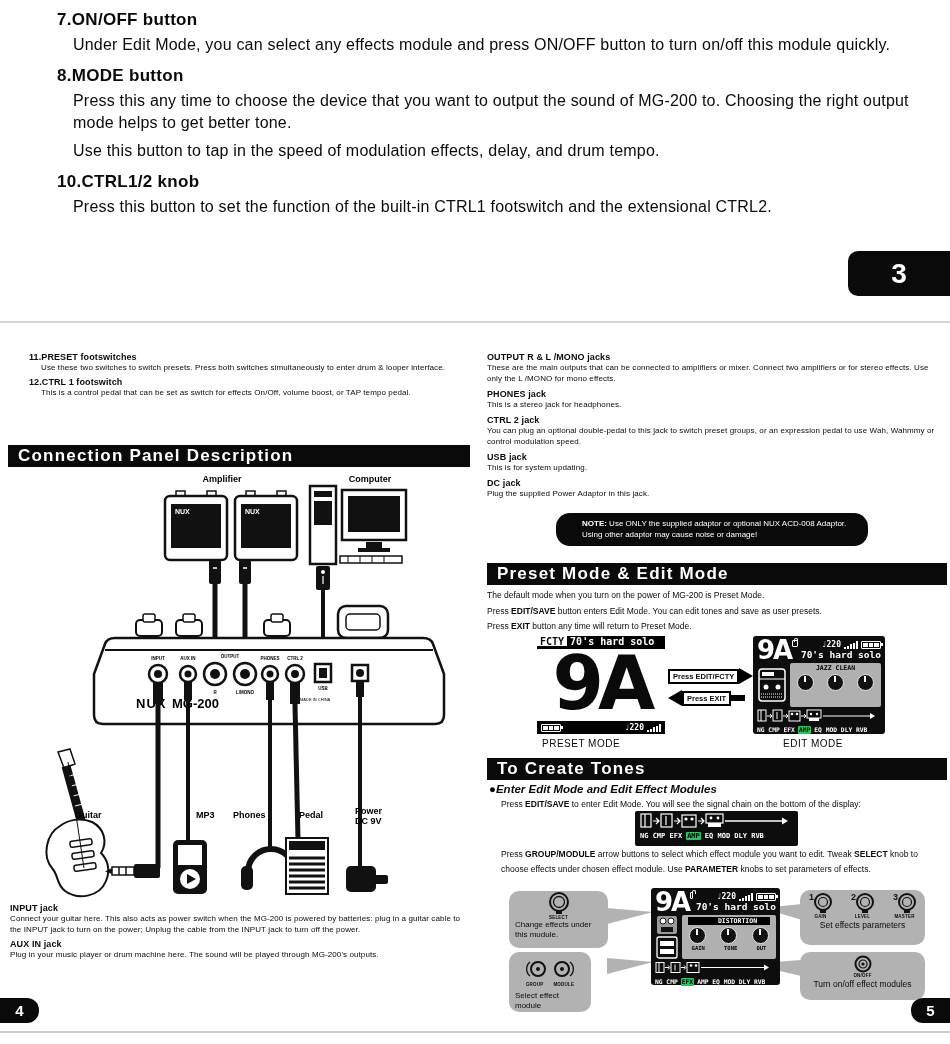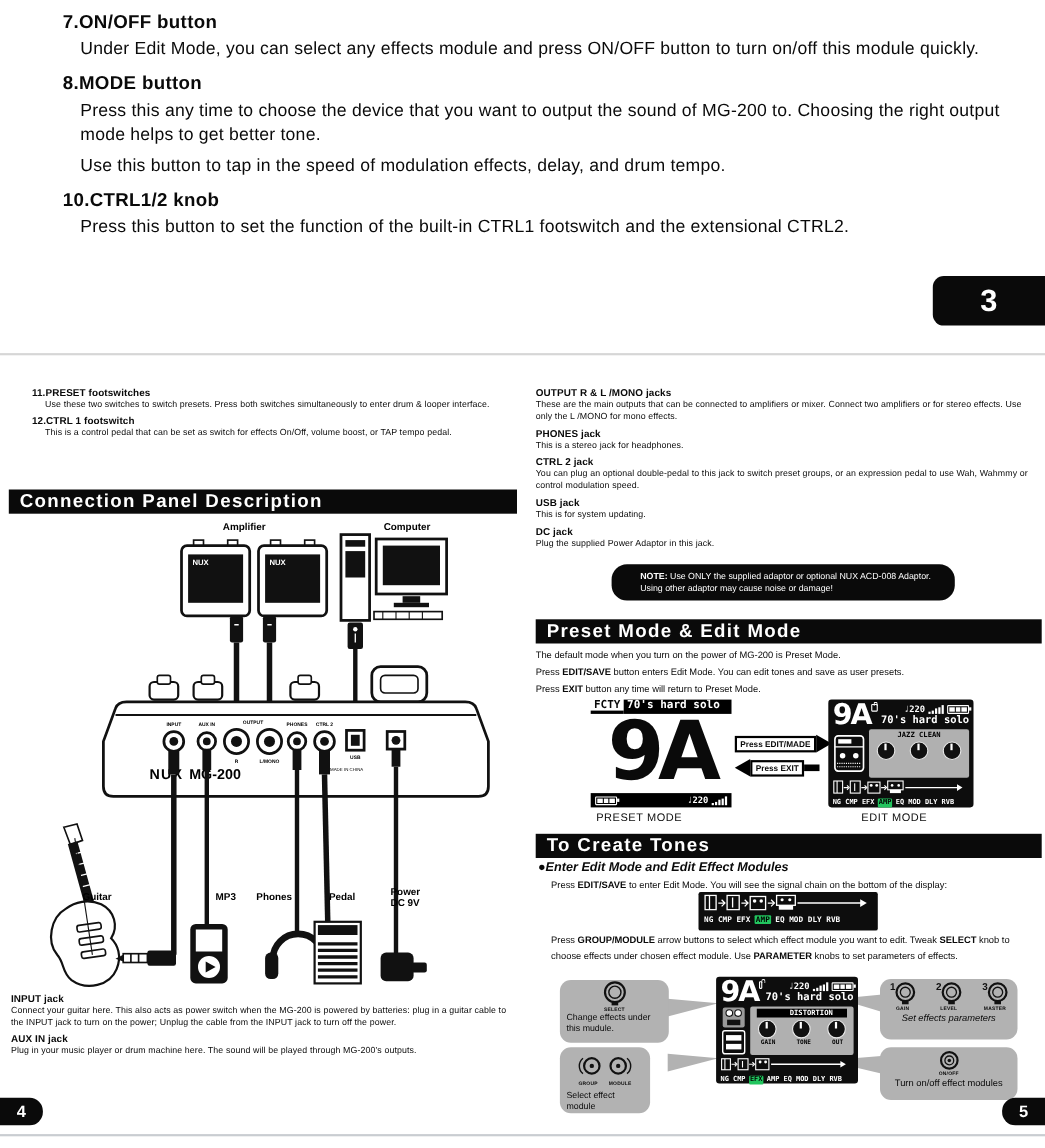--- a/index.html
+++ b/index.html
@@ -375,21 +375,21 @@
               <i></i>
               <i></i>
               <i></i>
               <i></i>
             </span>
         </span>
       </div>
     </div>
 
     <div class="arrow-right">
-      <span class="arr-label">Press EDIT/MADE</span>
+      <span class="arr-label">Press EDIT/FCTY</span>
       <span class="tri-r"></span>
     </div>
     <div class="arrow-left">
       <span class="tri-l"></span>
       <span class="arr-label">Press EXIT</span>
       <span class="shaft"></span>
     </div>
 
     <div id="lcd-edit" class="lcd-dark">
       <div class="lcd-hdr">
@@ -625,21 +625,21 @@
         <div class="co-center">
           <svg width="28" height="22" viewBox="0 0 28 22">
               <text x="2" y="8" font-size="9" font-weight="bold" fill="#111">3</text>
               <circle cx="16" cy="10" r="8" fill="none" stroke="#111" stroke-width="2"></circle>
               <circle cx="16" cy="10" r="4.5" fill="none" stroke="#111" stroke-width="1.2"></circle>
               <rect x="13" y="18" width="6" height="3" fill="#111"></rect>
             </svg>
           <span class="co-knoblabel">MASTER</span>
         </div>
       </div>
-      <div class="co-text" style="font-size:8.5px;margin-top:2px;font-style:italic;">Set effects parameters</div>
+      <div class="co-text" style="font-size:8.5px;margin-top:2px;">Set effects parameters</div>
     </div>
 
     <div class="callout co-center" style="left:313px;top:66px;width:125px;height:48px;padding-top:3px;">
       <svg width="20" height="18" viewBox="0 0 20 18">
         <circle cx="10" cy="9" r="7.5" fill="none" stroke="#111" stroke-width="2"></circle>
         <circle cx="10" cy="9" r="4" fill="none" stroke="#111" stroke-width="1.2"></circle>
         <circle cx="10" cy="9" r="1.6" fill="#111"></circle>
       </svg>
       <div class="co-knoblabel">ON/OFF</div>
       <div class="co-text" style="font-size:8.5px;margin-top:2px;">Turn on/off effect modules</div>

